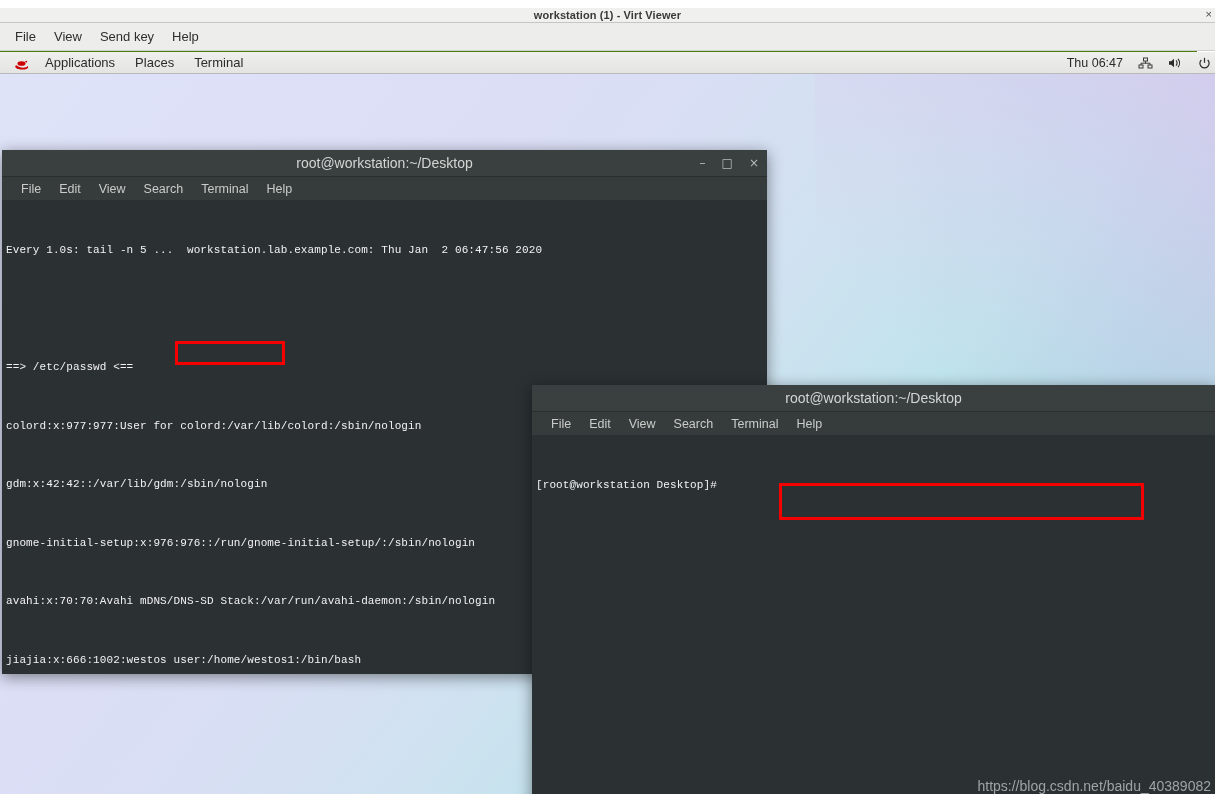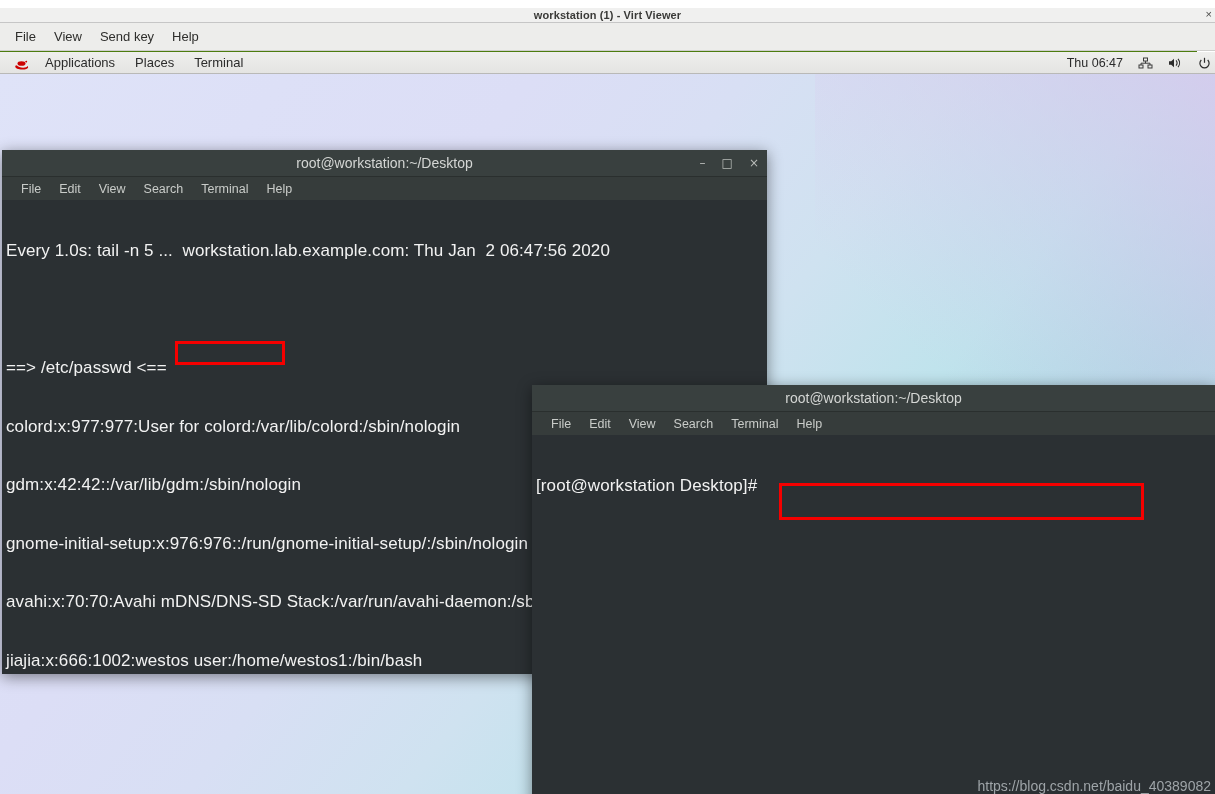--- a/index.html
+++ b/index.html
@@ -191,23 +191,23 @@
     font-size: 12.5px;
     color: #c9ccc9;
     padding: 0 9px;
     cursor: pointer;
     white-space: nowrap;
   }
   .term-body {
     background: #2b3033;
     padding: 2px 4px 4px 4px;
     box-sizing: border-box;
-    font-family: Liberation Sans, sans-serif;
+    font-family: Liberation Mono, monospace;
     color: #f2f2f2;
-    font-size: 17px;
+    font-size: 11px;
     line-height: 19.5px;
     letter-spacing: 0.1px;
     white-space: pre;
     overflow: hidden;
     position: relative;
   }
 
   
   #term1 {
     left: 2px; top: 76px;

